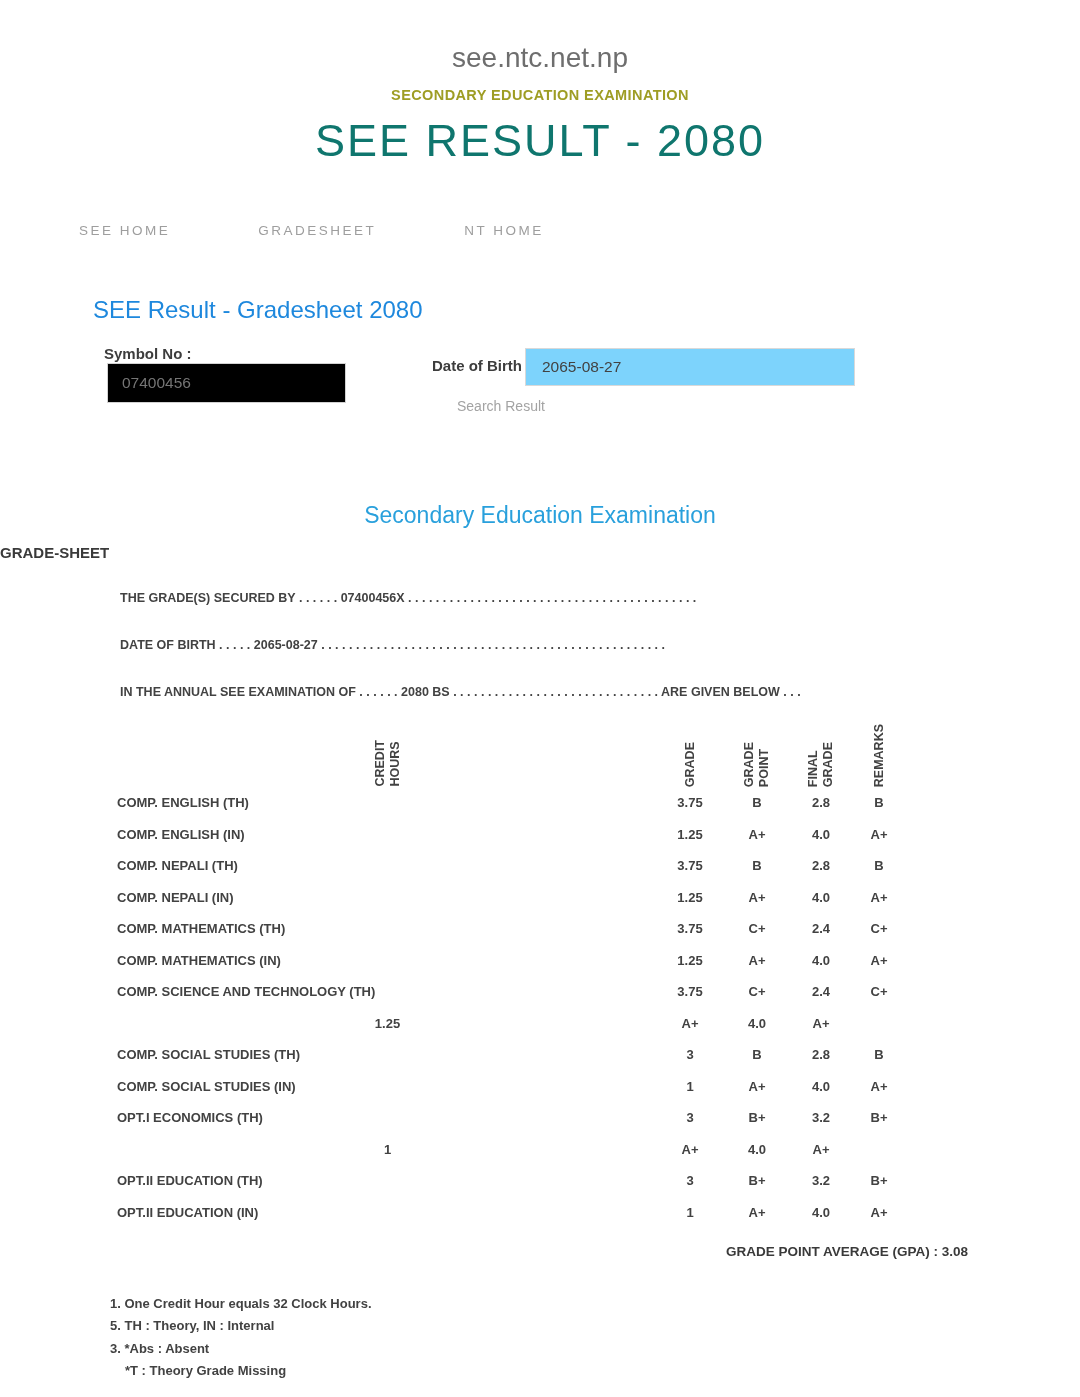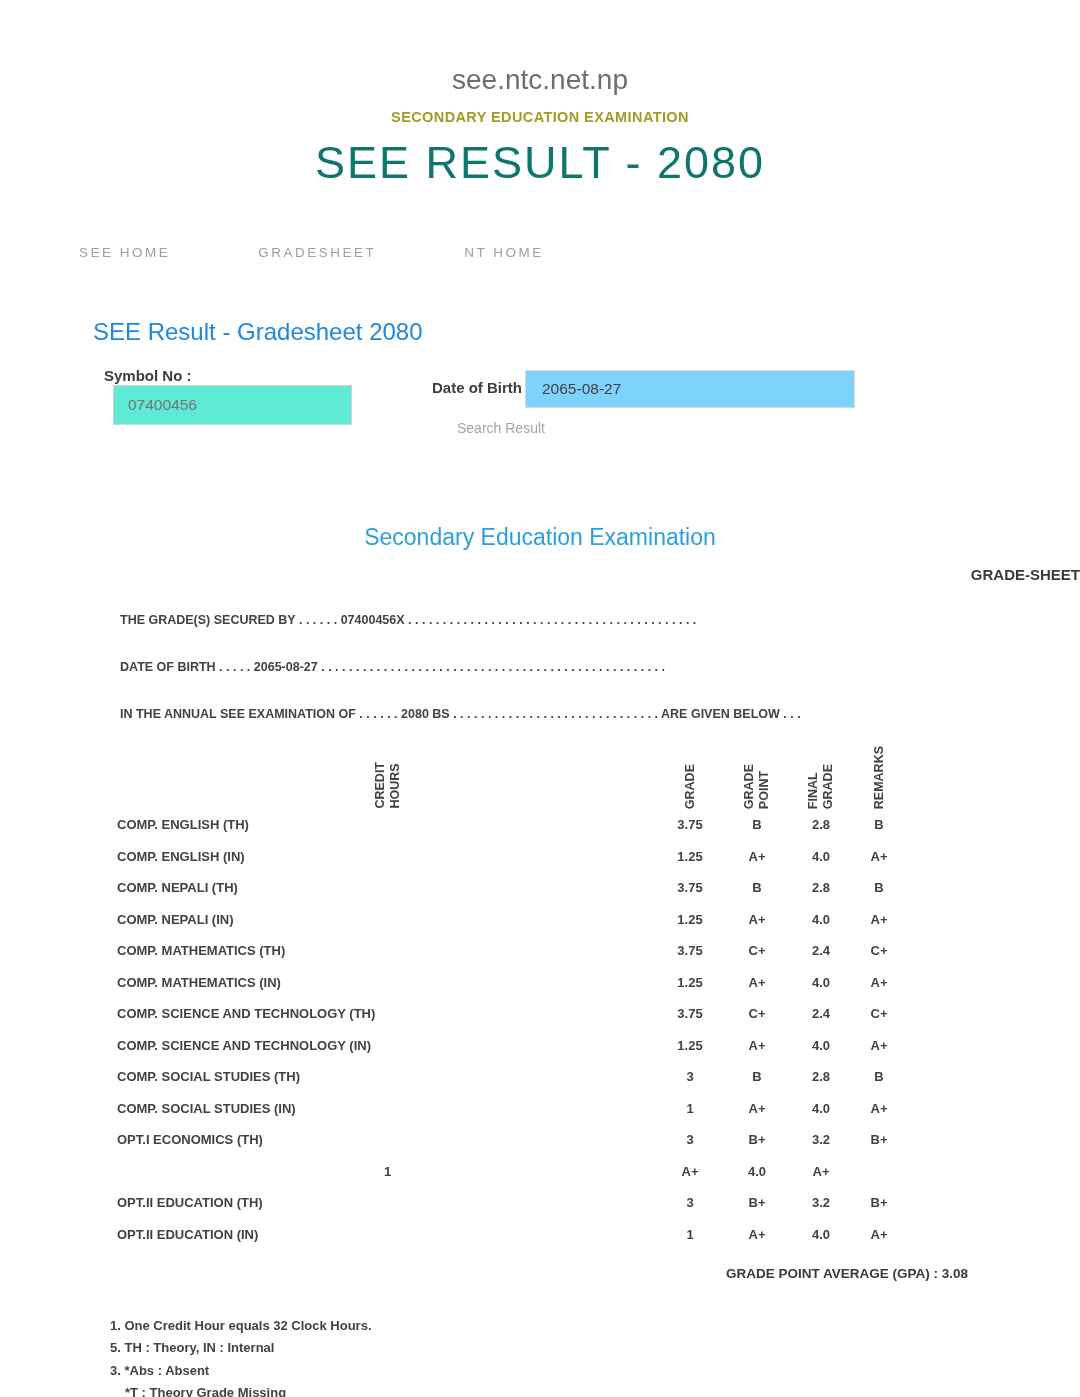--- a/index.html
+++ b/index.html
@@ -4,47 +4,47 @@
 <style>
   * { margin:0; padding:0; box-sizing:border-box; }
   html,body { background:#ffffff; }
   .page {
     position:relative; width:1080px; height:1397px; margin:0 auto;
     background:#fff; overflow:hidden;
     font-family:"Liberation Sans","DejaVu Sans",sans-serif;
     color:#424242;
   }
   
-  .site-title { padding-top:64px; text-align:center; font-size:28px; color:#6e6e6e; font-weight:400; }
+  .site-title { padding-top:42px; text-align:center; font-size:28px; color:#6e6e6e; font-weight:400; }
   .site-sub   { margin-top:13px; text-align:center; font-size:14.5px; font-weight:700;
                 color:var(--olive,#9e9d24); letter-spacing:.4px; }
   .big-title  { margin-top:12px; text-align:center; font-size:45px; font-weight:400;
                 color:#0f766e; letter-spacing:2px; }
   
   .nav { margin-top:56px; margin-left:79px; display:flex; gap:88px; }
   .nav a { font-size:13.5px; letter-spacing:2.5px; color:#9e9e9e; text-decoration:none; cursor:pointer; }
   
   .section-heading { margin-top:58px; margin-left:93px; font-size:24px; font-weight:400;
                      color:var(--blue1,#1e88dd); }
   .form-area { position:relative; height:120px; margin-top:16px; }
   .lbl { font-size:15px; font-weight:700; color:#3d3d3d; }
   .symbol-label { position:absolute; left:104px; top:5px; }
-  .symbol-input { position:absolute; left:113px; top:23px; width:239px; height:40px;
-                  border:1px solid #d2d2d2; background:#5eead4; padding:0 14px;
+  .symbol-input { position:absolute; left:107px; top:23px; width:239px; height:40px;
+                  border:1px solid #d2d2d2; background:#000000; padding:0 14px;
                   font-size:15.5px; color:#757575; font-family:inherit; outline:none; }
   .dob-label   { position:absolute; left:432px; top:17px; }
   .dob-input   { position:absolute; left:525px; top:8px; width:330px; height:38px;
                  border:1px solid #d9d9d9; background:#7dd3fc; padding:12px 16px;
                  font-size:15.5px; color:#424242; font-family:inherit; outline:none; }
   .search-btn  { position:absolute; left:457px; top:58px; border:none; background:transparent;
                  font-size:14px; color:#a3a3a3; font-family:inherit; cursor:pointer; }
   
   .result-heading { margin-top:42px; text-align:center; font-size:23px; font-weight:400;
                     color:var(--blue2,#29a0dc); }
-  .grade-sheet    { margin-top:15px; text-align:right; font-size:15px; font-weight:700; color:#3a3a3a; }
+  .grade-sheet    { margin-top:15px; text-align:left; font-size:15px; font-weight:700; color:#3a3a3a; }
   .statements { margin-top:22px; margin-left:120px; margin-right:100px; }
   .statements div { font-size:12.5px; font-weight:700; color:#424242; line-height:30px;
                     white-space:nowrap; overflow:hidden;margin-top:17px; }
   
   .gtable { margin-left:117px; width:851px; }
   .thead, .trow { display:grid; grid-template-columns:1fr 64px 70px 58px 58px 60px; }
   .thead { margin-top:6px; height:74px; align-items:end; }
   .thead .subj-h { align-self:center; font-size:13px; font-weight:700; }
   .vert { display:inline-block; writing-mode:vertical-rl; transform:rotate(180deg);
           white-space:pre-line; font-size:12.5px; font-weight:700; line-height:15px;
@@ -165,21 +165,20 @@
         </div>
         <div class="trow">
           <div class="cell subj">COMP. SCIENCE AND TECHNOLOGY (TH)</div>
           <div class="cell num">3.75</div>
           <div class="cell num">C+</div>
           <div class="cell num">2.4</div>
           <div class="cell num">C+</div>
           <div class="cell num"></div>
         </div>
         <div class="trow">
-          <div class="cell subj">COMP. SCIENCE AND TECHNOLOGY (IN)</div>
           <div class="cell num">1.25</div>
           <div class="cell num">A+</div>
           <div class="cell num">4.0</div>
           <div class="cell num">A+</div>
           <div class="cell num"></div>
         </div>
         <div class="trow">
           <div class="cell subj">COMP. SOCIAL STUDIES (TH)</div>
           <div class="cell num">3</div>
           <div class="cell num">B</div>

